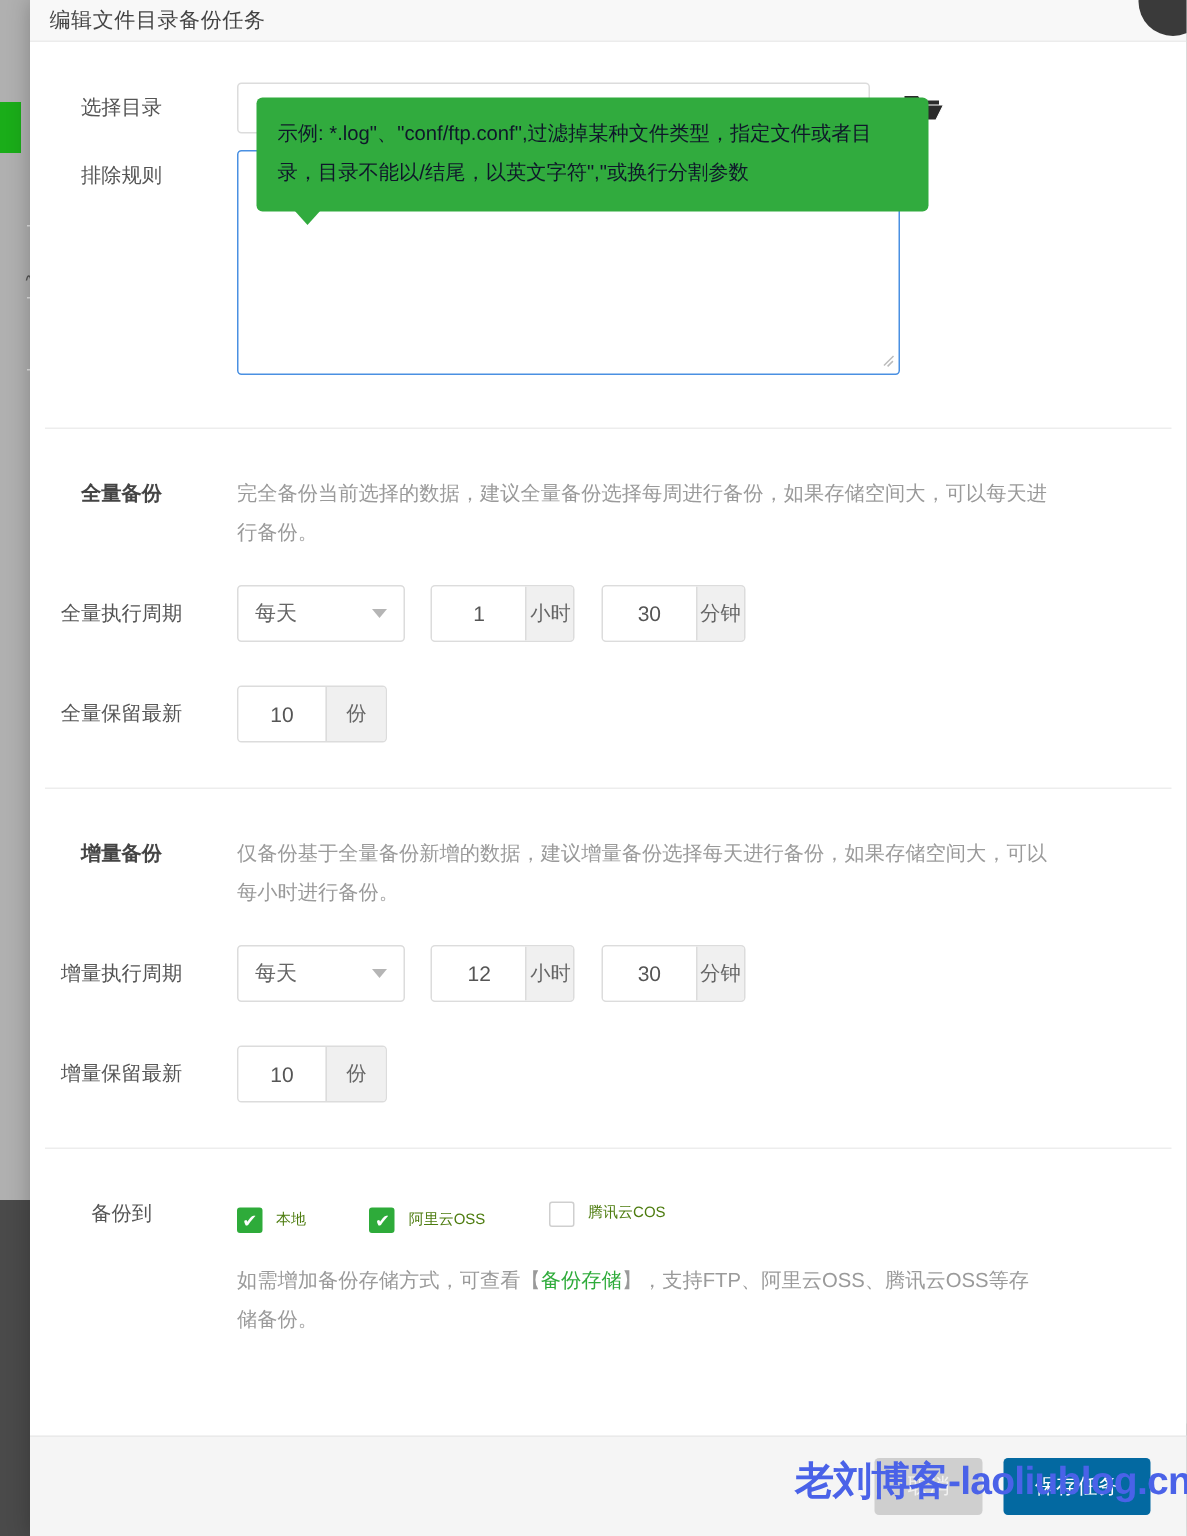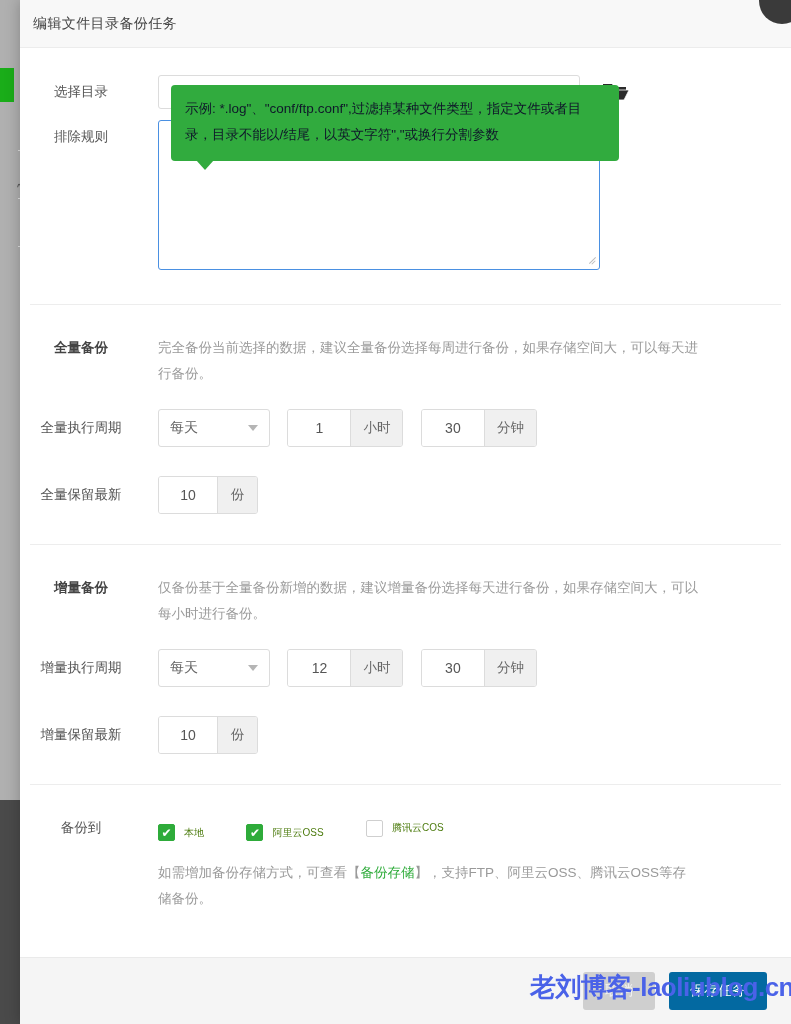--- a/index.html
+++ b/index.html
@@ -40,21 +40,21 @@
 
   
   #modal {
     position: absolute; left: 20px; top: 0; width: 771px; height: 1024px;
     background: #ffffff;
     box-shadow: 0 0 14px rgba(0,0,0,.25);
     overflow: hidden;
   }
   #modal-header {
     position: relative;
-    height: 48px;
+    height: 28px;
     background: #f8f8f8;
     border-bottom: 1px solid #ececec;
     display: flex; align-items: center;
     padding-left: 13px;
   }
   #modal-title {
     font-size: 14px; color: #444; letter-spacing: .4px;
   }
   #close-corner {
     position: absolute; right: -14px; top: -22px;
@@ -190,21 +190,21 @@
     vertical-align: middle;
     margin-right: 13px;
     background: #fff;
   }
   .input-group .val {
     width: 62px;
     display: flex; align-items: center; justify-content: center;
     font-size: 14px; color: #555; background: #fff;
   }
   .input-group .unit {
-    width: 52px;
+    width: 32px;
     display: flex; align-items: center; justify-content: center;
     font-size: 13.5px; color: #666;
     background: #f0f0f0;
     border-left: 1px solid #dcdcdc;
   }
   .input-group.narrow .val { width: 58px; }
   .input-group.narrow .unit { width: 40px; }
 
   
   .cb-wrap { display: inline-flex; align-items: center; margin-right: 38px; }

